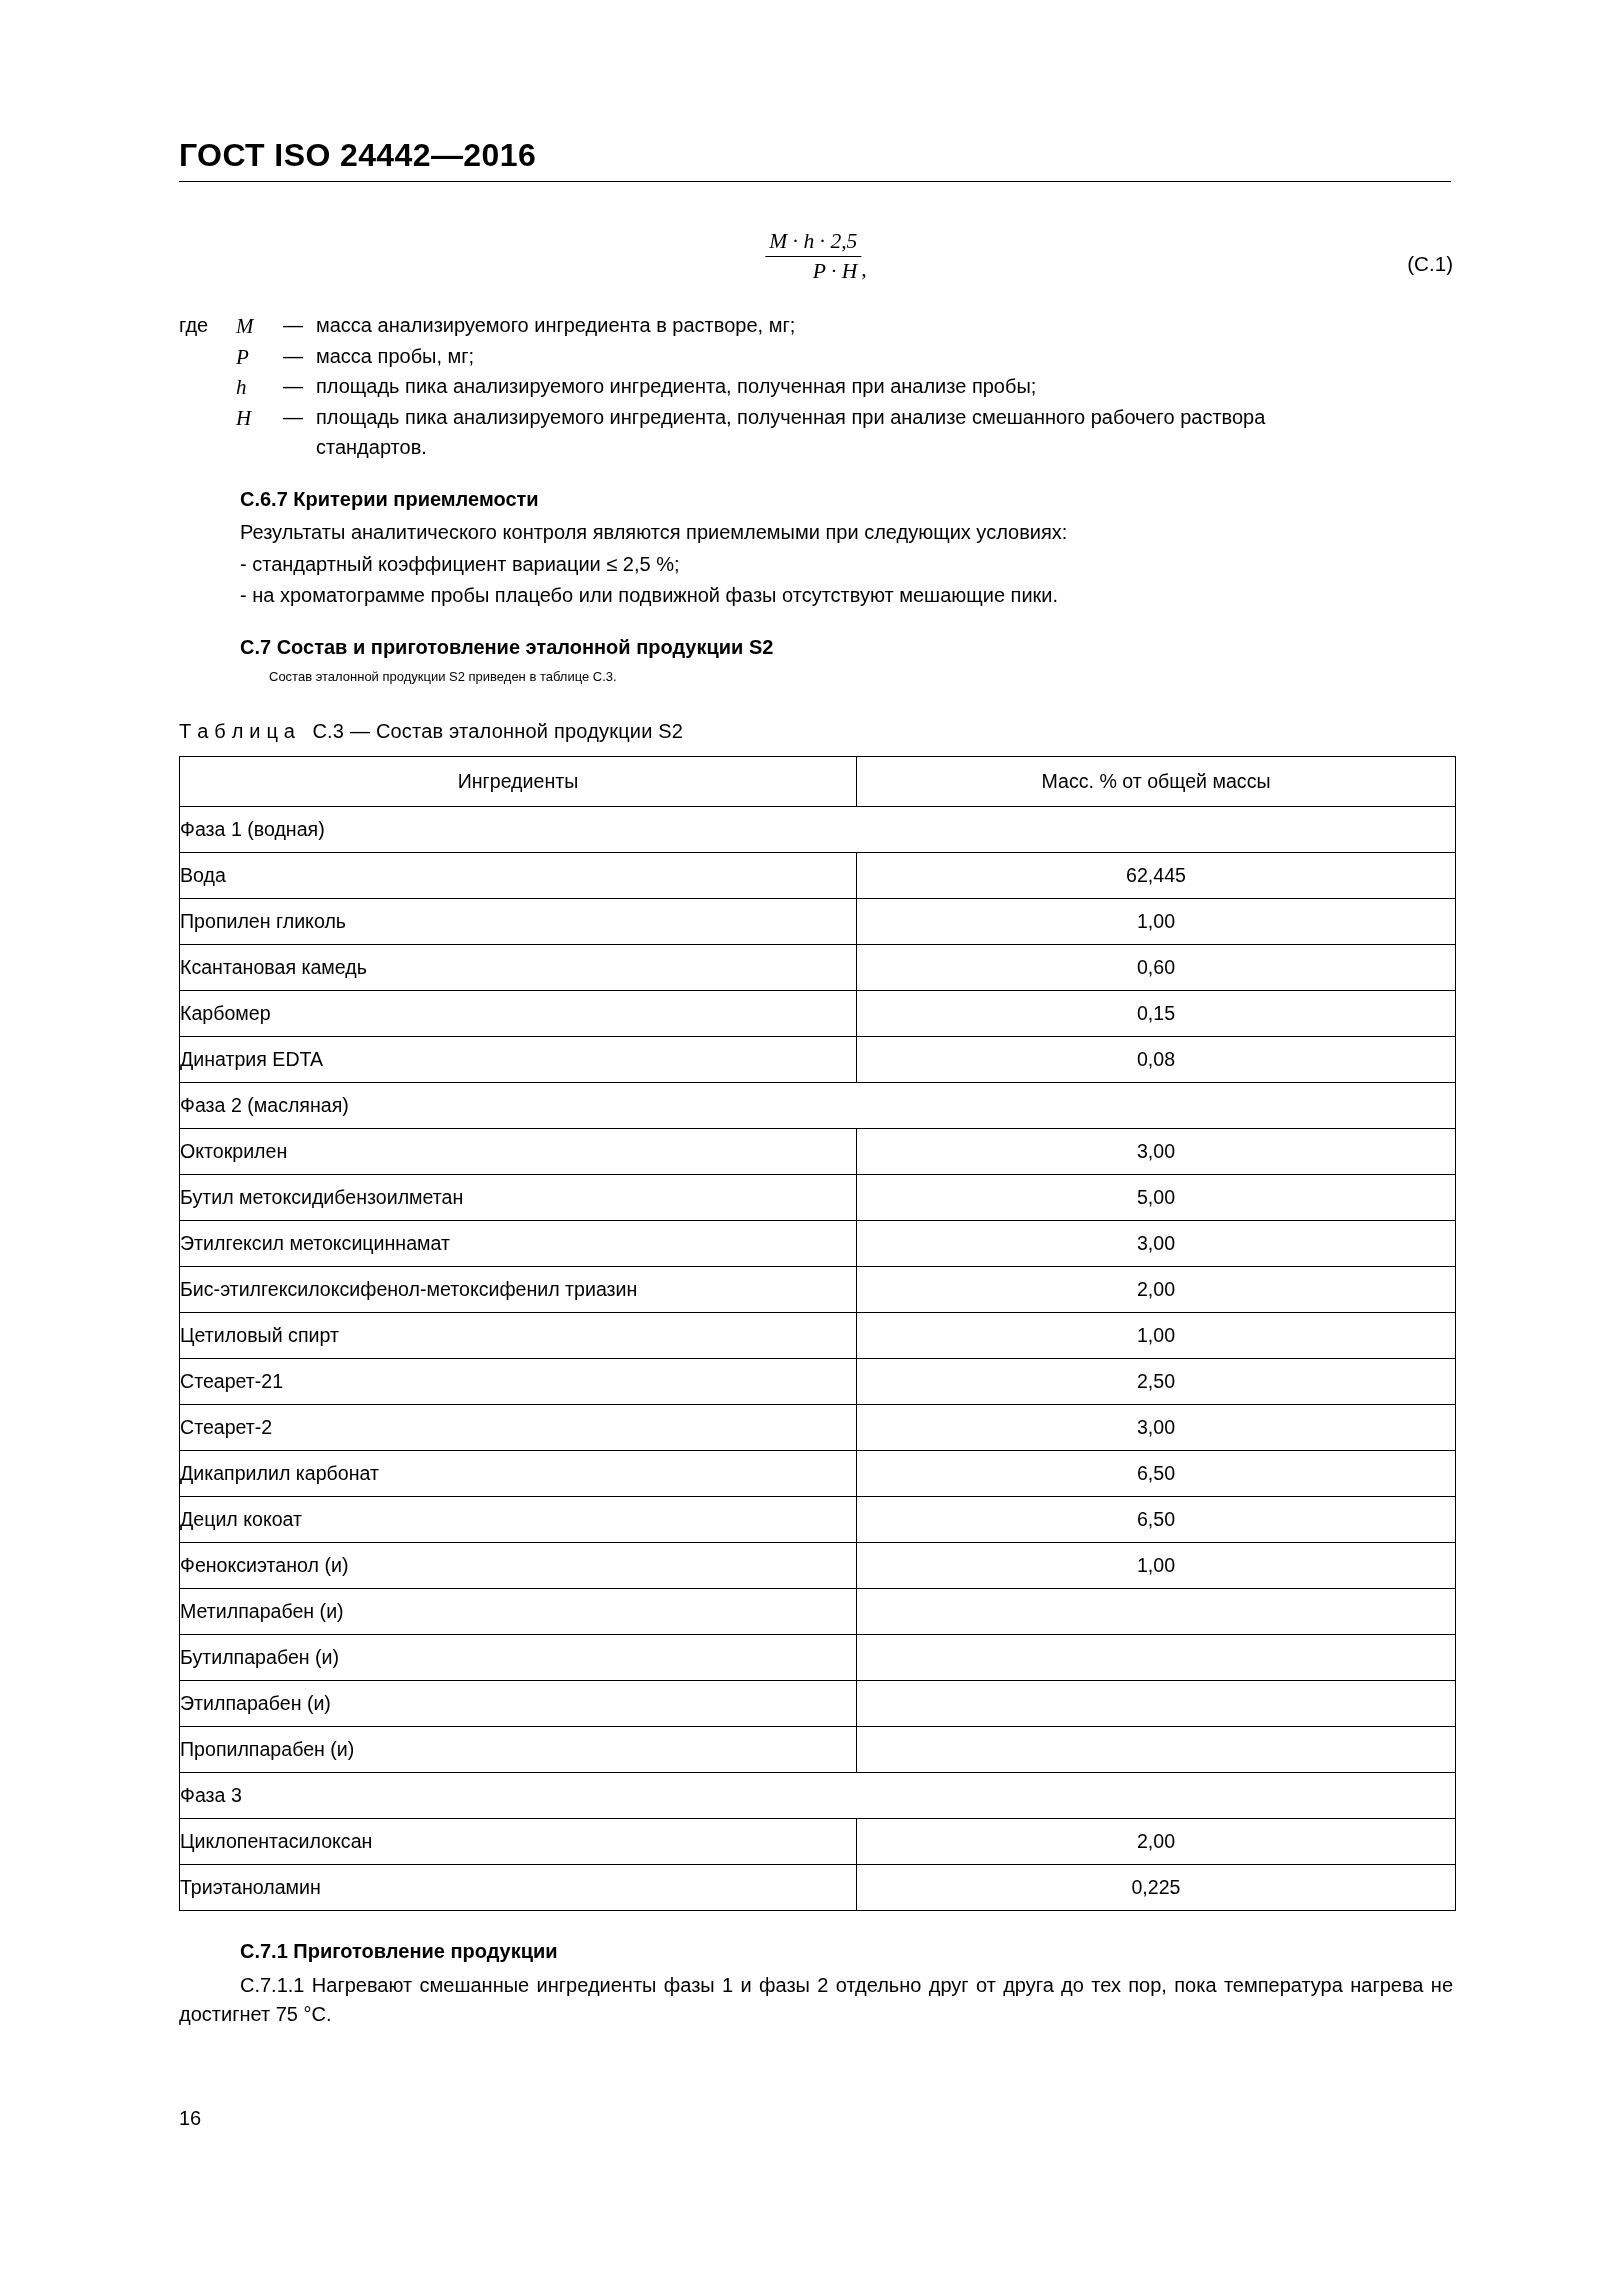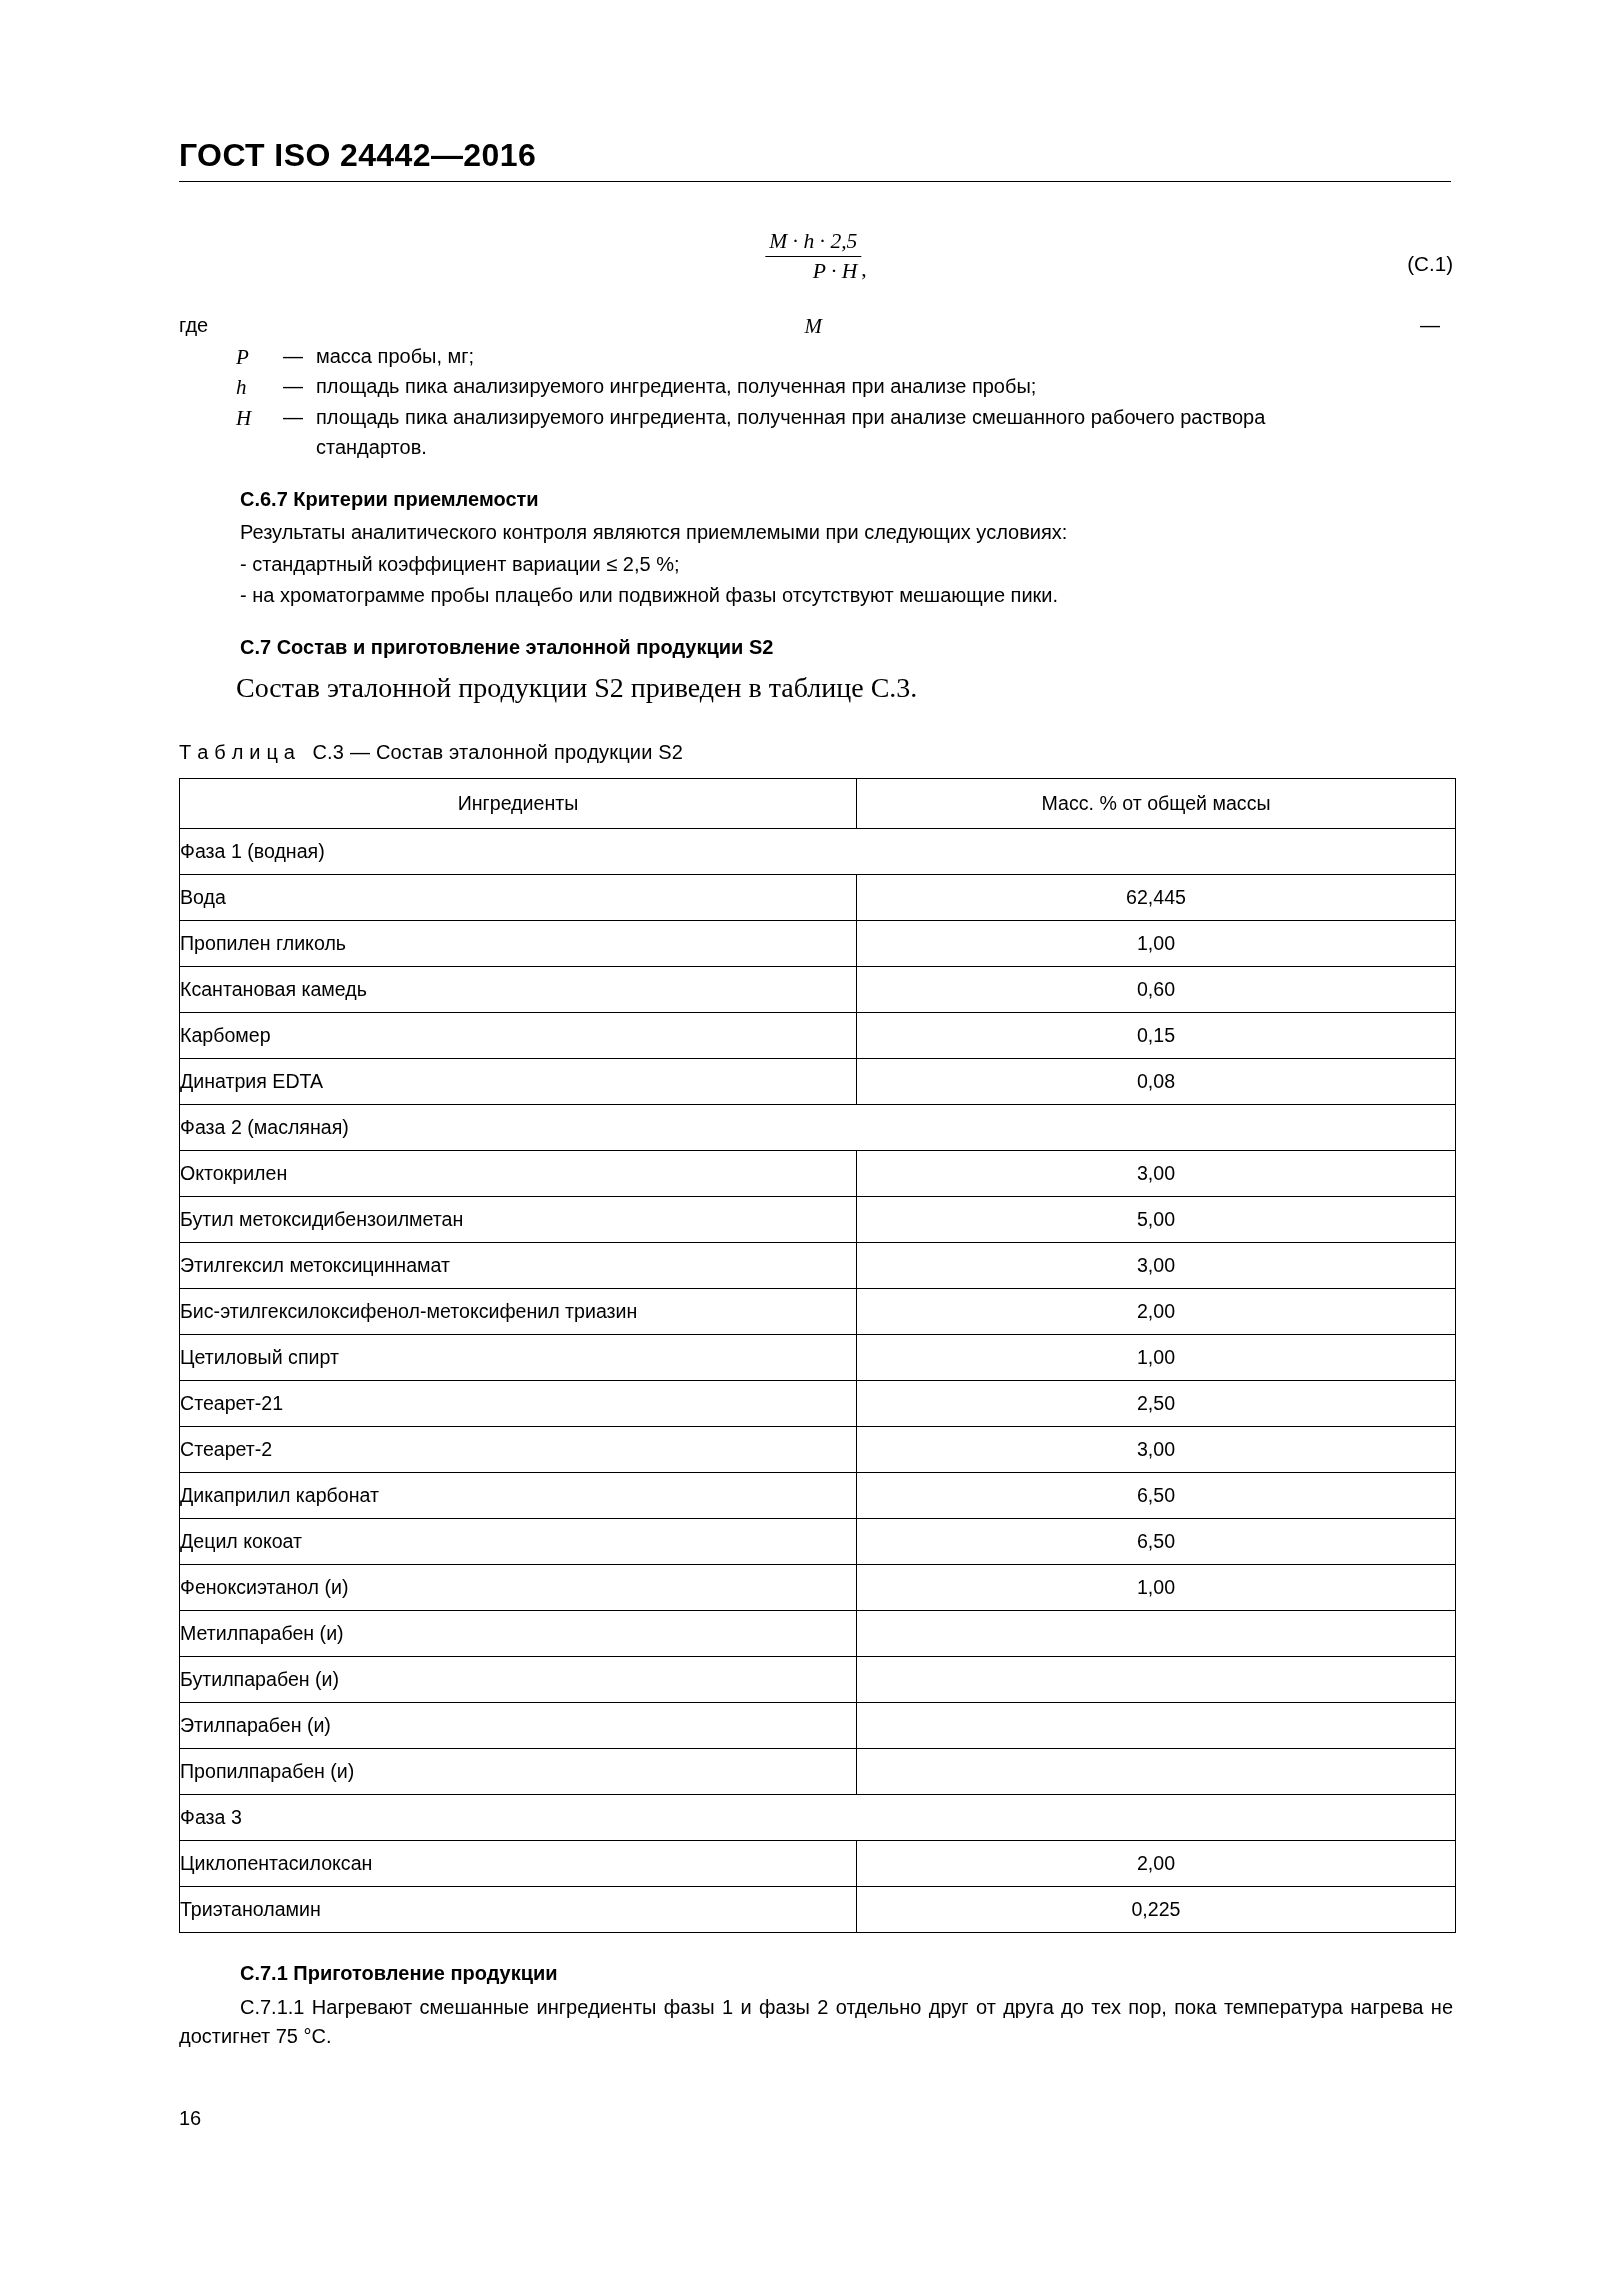--- a/index.html
+++ b/index.html
@@ -132,25 +132,24 @@
     margin-left: 61px;
     line-height: 1.45;
   }
   .bullet {
     font-size: 20px;
     margin-top: 2.9px;
     margin-left: 61px;
     line-height: 1.45;
   }
   .para-indent {
-    font-size: 28px;
+    font-size: 13px;
     margin-top: 8.8px;
-    margin-left: 57px;
-    line-height: 1.45;
-    font-family: Liberation Serif, serif;
+    margin-left: 90px;
+    line-height: 1.45;
   }
   .table-caption {
     font-size: 20px;
     margin-top: 33px;
     margin-left: 0px;
     letter-spacing: 0.2px;
   }
 
   
   table.comp {
@@ -223,20 +222,21 @@
         </span><span class="comma">,</span>
       </div>
       <div class="formula-num">(С.1)</div>
     </div>
 
     <div class="defs">
       <div class="def-row">
         <span class="lead">где</span>
         <span class="sym">M</span>
         <span class="dash">—</span>
+        <span class="txt">масса анализируемого ингредиента в растворе, мг;</span>
       </div>
       <div class="def-row">
         <span class="lead"></span>
         <span class="sym">P</span>
         <span class="dash">—</span>
         <span class="txt">масса пробы, мг;</span>
       </div>
       <div class="def-row">
         <span class="lead"></span>
         <span class="sym">h</span>

